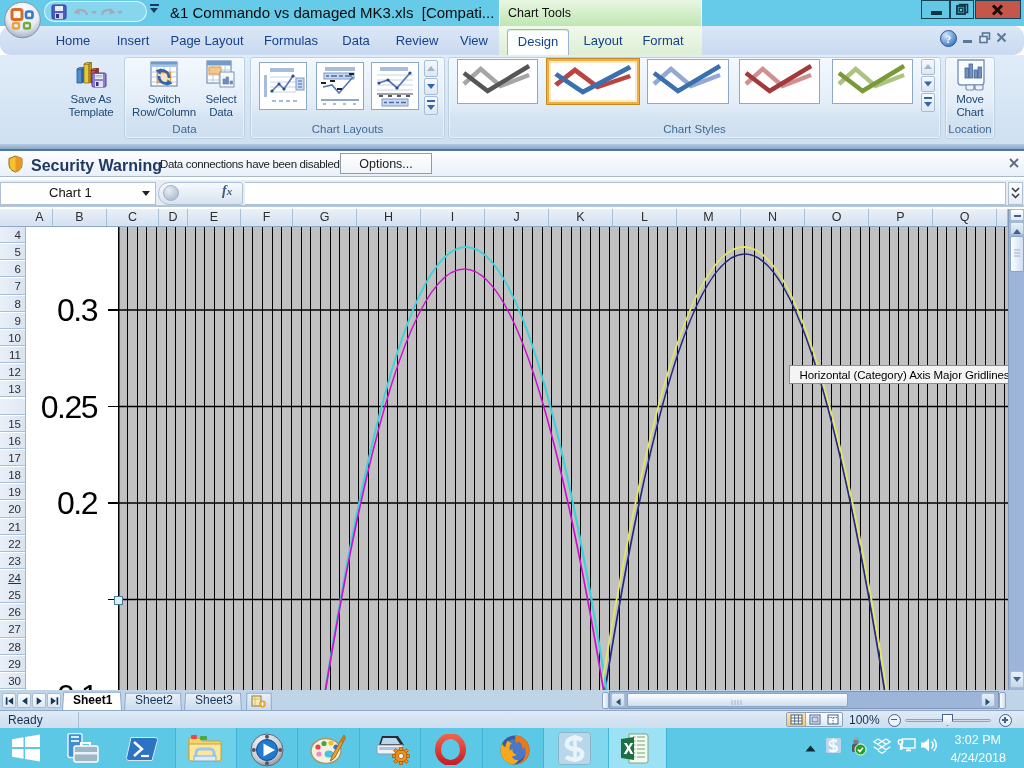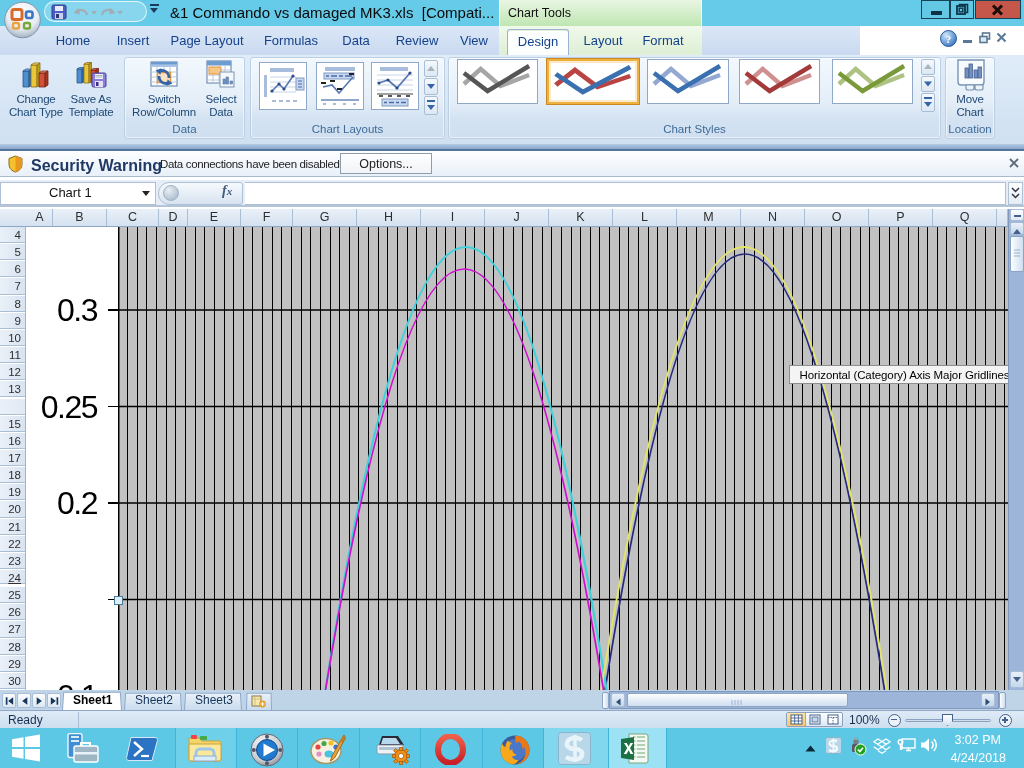--- a/index.html
+++ b/index.html
@@ -1,19 +1,19 @@
 <!DOCTYPE html>
 <html><head><meta charset="utf-8">
 <style>
 *{margin:0;padding:0;box-sizing:border-box;}
 html,body{width:1024px;height:768px;overflow:hidden;}
 body{font-family:"Liberation Sans",sans-serif;position:relative;background:#fff;}
 .abs{position:absolute;}
 #titlebar{left:0;top:0;width:1024px;height:26px;background:#66cbe8;}
-#tabrow{left:0;top:26px;width:860px;height:29px;background:linear-gradient(#dce7f7,#c9d9f0);}
+#tabrow{left:0;top:26px;width:1024px;height:29px;background:linear-gradient(#dce7f7,#c9d9f0);border-radius:11px;}
 #ribbon{left:0;top:55px;width:1024px;height:89px;background:linear-gradient(#e0ecf9,#cfe0f1);}
 .group{position:absolute;top:2px;border:1px solid #bccfe2;border-radius:3px;
  background:linear-gradient(#f2f8fd 0%,#e4eef8 55%,#d4e3f2 75%,#cfdff0 100%);box-shadow:inset 0 0 0 1px rgba(255,255,255,.55);}
 .glabel{position:absolute;left:0;right:0;bottom:2px;height:13px;font-size:11.5px;color:#3e6a96;text-align:center;line-height:13px;}
 .bigbtn{position:absolute;top:1px;text-align:center;color:#204a77;font-size:11.5px;line-height:13px;letter-spacing:-0.2px;}
 .bigbtn .ic{margin:2px auto 3px auto;width:32px;height:32px;}
 .tab{position:absolute;top:3px;height:26px;line-height:24px;font-size:13px;color:#15428b;text-align:center;}
 .thumbbox{position:absolute;background:#fff;border:1px solid #8fa8c8;}
 .scrollcol{position:absolute;width:14px;}
 .scrollcol .sb{position:absolute;left:0;width:14px;border:1px solid #a9bdd4;border-radius:2px;background:linear-gradient(#f5f9fd,#dce8f4);}
@@ -117,36 +117,20 @@
     </div>
     <div class="group" style="left:250px;width:195px;height:82px;">
       <div class="glabel">Chart Layouts</div>
     </div>
     <div class="group" style="left:448px;width:493px;height:82px;">
       <div class="glabel">Chart Styles</div>
     </div>
     <div class="group" style="left:945px;width:50px;height:82px;">
       <div class="glabel">Location</div>
     </div>
-    <div class="bigbtn" style="left:5px;width:62px;">
-      <div class="ic"><svg width="32" height="32" viewBox="0 0 32 32">
-<g stroke-width="0.8">
-<polygon points="3,13 9,13 9,29 3,29" fill="#4e8fd0" stroke="#28568c"></polygon>
-<polygon points="3,13 6,11 12,11 9,13" fill="#7fb2e4" stroke="#28568c"></polygon>
-<polygon points="9,13 12,11 12,27 9,29" fill="#2f6cb0" stroke="#28568c"></polygon>
-<polygon points="11,7 17,7 17,29 11,29" fill="#e8c83a" stroke="#8a6d14"></polygon>
-<polygon points="11,7 14,5 20,5 17,7" fill="#f2dc74" stroke="#8a6d14"></polygon>
-<polygon points="17,7 20,5 20,27 17,29" fill="#c0a018" stroke="#8a6d14"></polygon>
-<polygon points="19,15 25,15 25,29 19,29" fill="#d0503a" stroke="#7c2415"></polygon>
-<polygon points="19,15 22,13 28,13 25,15" fill="#e08a74" stroke="#7c2415"></polygon>
-<polygon points="25,15 28,13 28,27 25,29" fill="#a83520" stroke="#7c2415"></polygon>
-</g>
-        </svg></div>
-      <div>Change<br>Chart Type</div>
-    </div>
     <div class="bigbtn" style="left:60px;width:62px;">
       <div class="ic"><svg width="32" height="32" viewBox="0 0 32 32">
 <g stroke-width="0.8">
 <polygon points="2,11 7,11 7,25 2,25" fill="#4e8fd0" stroke="#28568c"></polygon>
 <polygon points="2,11 4.5,9.5 9.5,9.5 7,11" fill="#7fb2e4" stroke="#28568c"></polygon>
 <polygon points="7,11 9.5,9.5 9.5,23.5 7,25" fill="#2f6cb0" stroke="#28568c"></polygon>
 <polygon points="9,6 14,6 14,25 9,25" fill="#e8c83a" stroke="#8a6d14"></polygon>
 <polygon points="9,6 11.5,4.5 16.5,4.5 14,6" fill="#f2dc74" stroke="#8a6d14"></polygon>
 <polygon points="14,6 16.5,4.5 16.5,23.5 14,25" fill="#c0a018" stroke="#8a6d14"></polygon>
 <polygon points="16,12 21,12 21,25 16,25" fill="#d0503a" stroke="#7c2415"></polygon>
@@ -351,21 +335,21 @@
       <div class="rh" style="top:171.5px;height:16.15px;padding-left:42px;">14</div>
       <div class="rh" style="top:188.6px;height:16.15px;">15</div>
       <div class="rh" style="top:205.8px;height:16.15px;">16</div>
       <div class="rh" style="top:222.9px;height:16.15px;">17</div>
       <div class="rh" style="top:240.1px;height:16.15px;">18</div>
       <div class="rh" style="top:257.2px;height:16.15px;">19</div>
       <div class="rh" style="top:274.4px;height:16.15px;">20</div>
       <div class="rh" style="top:291.5px;height:16.15px;">21</div>
       <div class="rh" style="top:308.7px;height:16.15px;">22</div>
       <div class="rh" style="top:325.8px;height:16.15px;">23</div>
-      <div class="rh" style="top:343.0px;height:14px;text-decoration:underline;">24</div>
+      <div class="rh" style="top:343.0px;height:31px;text-decoration:underline;">24</div>
       <div class="rh" style="top:360.1px;height:16.15px;">25</div>
       <div class="rh" style="top:377.3px;height:16.15px;">26</div>
       <div class="rh" style="top:394.4px;height:16.15px;">27</div>
       <div class="rh" style="top:411.6px;height:16.15px;">28</div>
       <div class="rh" style="top:428.7px;height:16.15px;">29</div>
       <div class="rh" style="top:445.9px;height:16.15px;">30</div>
     </div>
     <div class="abs" style="left:27px;top:18px;width:981px;height:463px;background:#fff;"></div>
     <svg class="abs" style="left:118px;top:18px;" width="890" height="463" viewBox="0 0 890 463">
       <rect x="0" y="0" width="890" height="463" fill="#c1c1c1"></rect>

